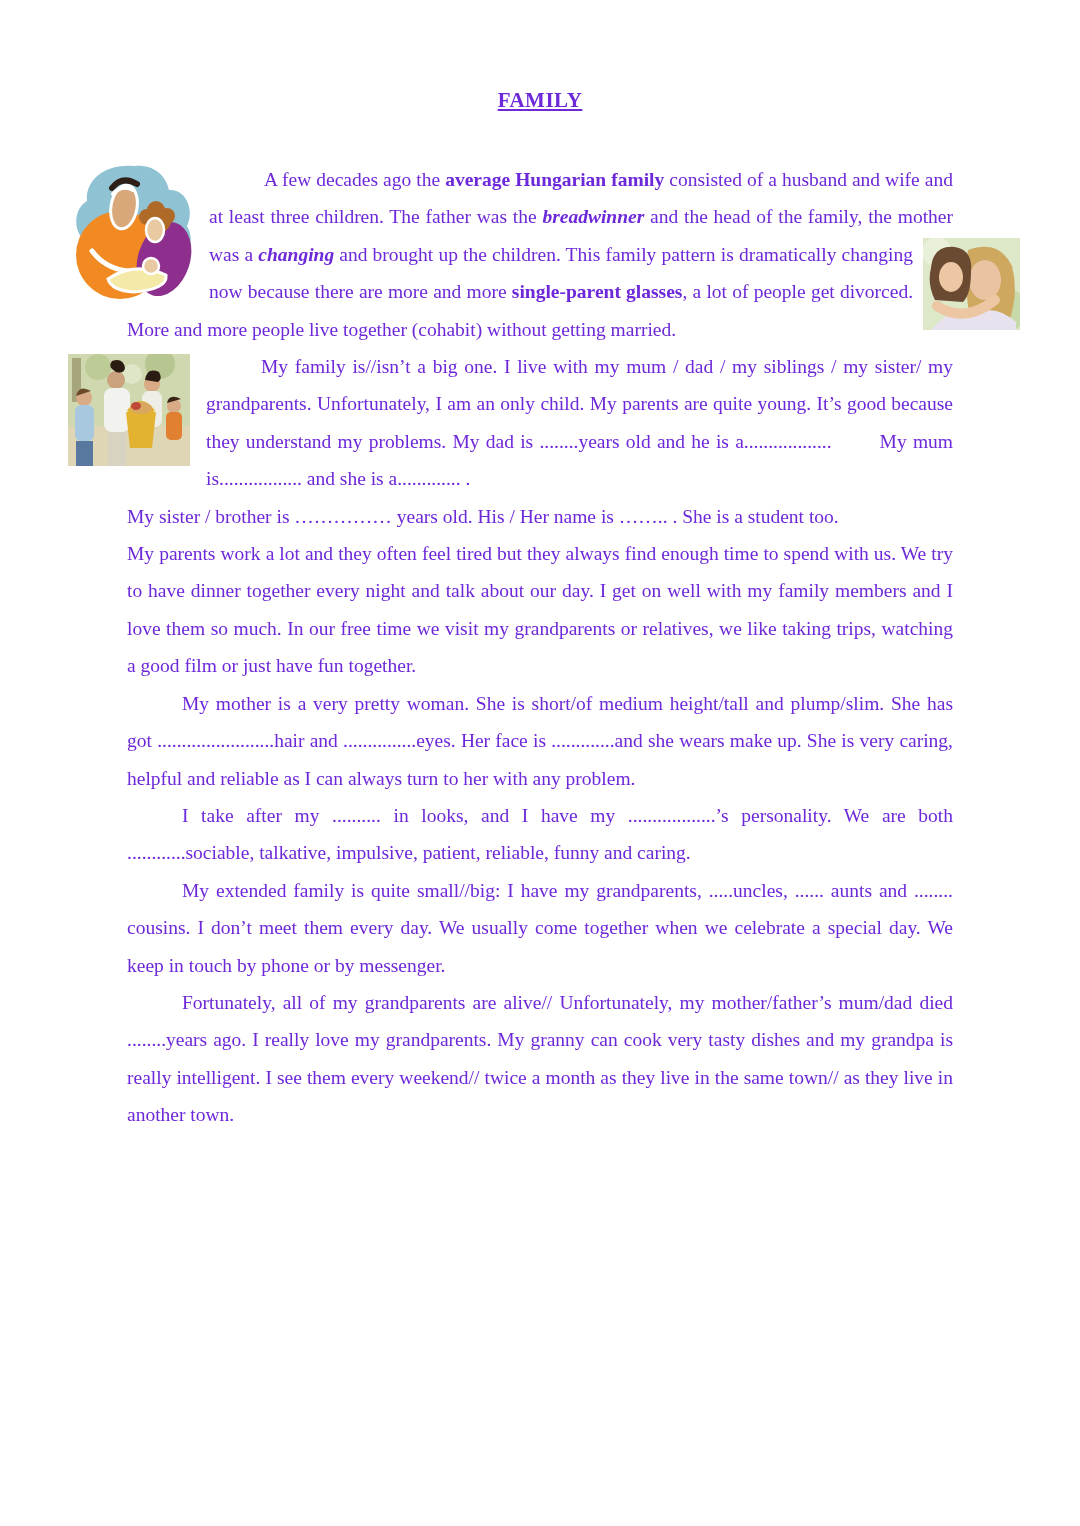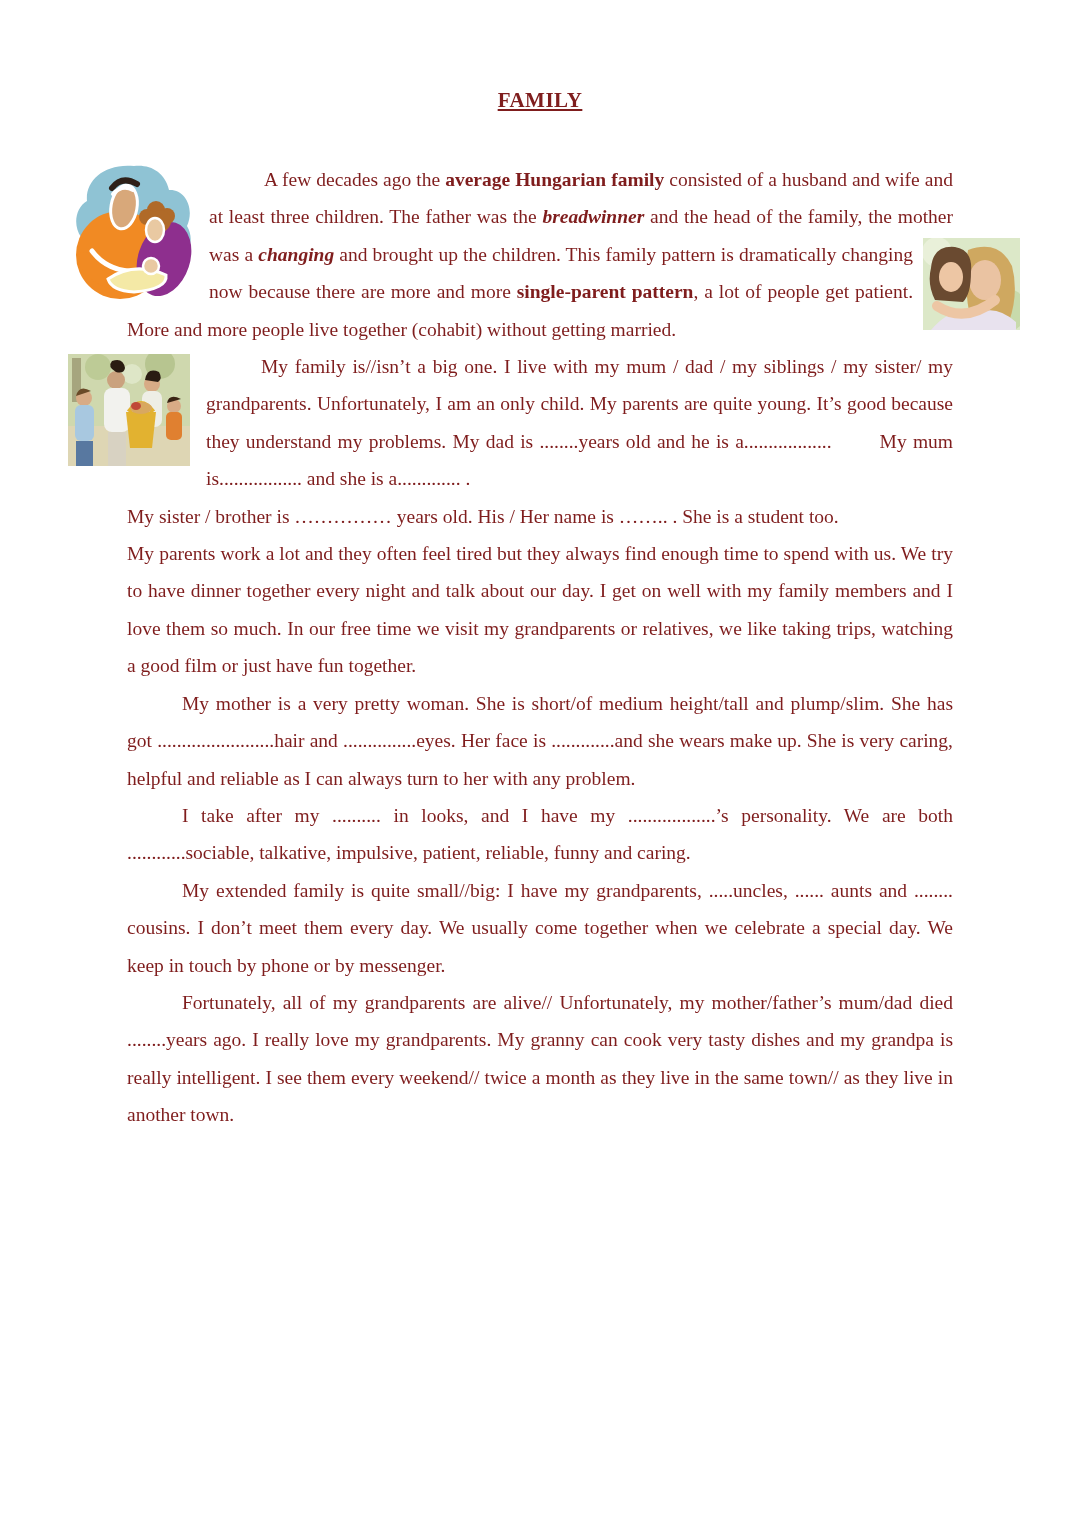--- a/index.html
+++ b/index.html
@@ -3,21 +3,21 @@
 <meta charset="utf-8">
 <style>
   html, body { margin: 0; padding: 0; background: #ffffff; }
   .page {
     position: relative;
     width: 1080px;
     height: 1526px;
     background: #ffffff;
     overflow: hidden;
     font-family: "Liberation Serif", serif;
-    color: #7f1d1d;
+    color: #6d28d9;
   }
   .doc-title {
     margin: 0;
     padding-top: 88px;
     text-align: center;
     font-size: 21px;
     font-weight: bold;
     text-decoration: underline;
     letter-spacing: 0.5px;
     font-family: "Liberation Serif", serif;
@@ -91,21 +91,21 @@
             <rect width="97" height="92" fill="#dce8c8"></rect>
             <circle cx="14" cy="14" r="15" fill="#eef4e0" opacity="0.7"></circle>
             <circle cx="82" cy="72" r="22" fill="#c3d6a4" opacity="0.8"></circle>
             <path d="M45 12 Q76 1 89 28 Q96 55 86 84 L50 92 Q39 50 45 12 Z" fill="#cfa860"></path>
             <ellipse cx="62" cy="42" rx="16" ry="20" fill="#eac3a2"></ellipse>
             <path d="M8 30 Q10 7 32 9 Q50 12 48 34 Q48 56 40 64 L12 62 Q4 46 8 30 Z" fill="#6a4a30"></path>
             <ellipse cx="28" cy="39" rx="12" ry="15" fill="#edc6a4"></ellipse>
             <path d="M8 92 Q30 66 50 78 Q70 64 93 84 L93 92 Z" fill="#e8e2ee"></path>
             <path d="M14 68 Q42 86 72 62" fill="none" stroke="#edc6a4" stroke-width="10" stroke-linecap="round"></path>
           </svg>
-        </span><span class="bi">changing</span><span> and brought up the children. This family pattern is dramatically changing now because there are more and more </span><span class="b">single-parent pattern</span><span>, a lot of people </span><span class="i">get patient</span><span>. More and more people live together (cohabit) without getting married.</span></p>
+        </span><span class="bi">changing</span><span> and brought up the children. This family pattern is dramatically changing now because there are more and more </span><span class="b">single-parent glasses</span><span>, a lot of people </span><span class="i">get divorced</span><span>. More and more people live together (cohabit) without getting married.</span></p>
 
 
     <p class="para ind"><span class="float-photo-left">
           <svg viewBox="0 0 122 112" xmlns="http://www.w3.org/2000/svg">
             <rect width="122" height="112" fill="#cfd8ae"></rect>
             <rect y="72" width="122" height="40" fill="#ded6b4"></rect>
             <rect x="4" y="4" width="9" height="44" fill="#8a845e" opacity="0.6"></rect>
             <circle cx="30" cy="13" r="13" fill="#b8c890" opacity="0.8"></circle>
             <circle cx="92" cy="10" r="15" fill="#b0c088" opacity="0.8"></circle>
             <circle cx="64" cy="20" r="10" fill="#e4ecd2" opacity="0.7"></circle>

